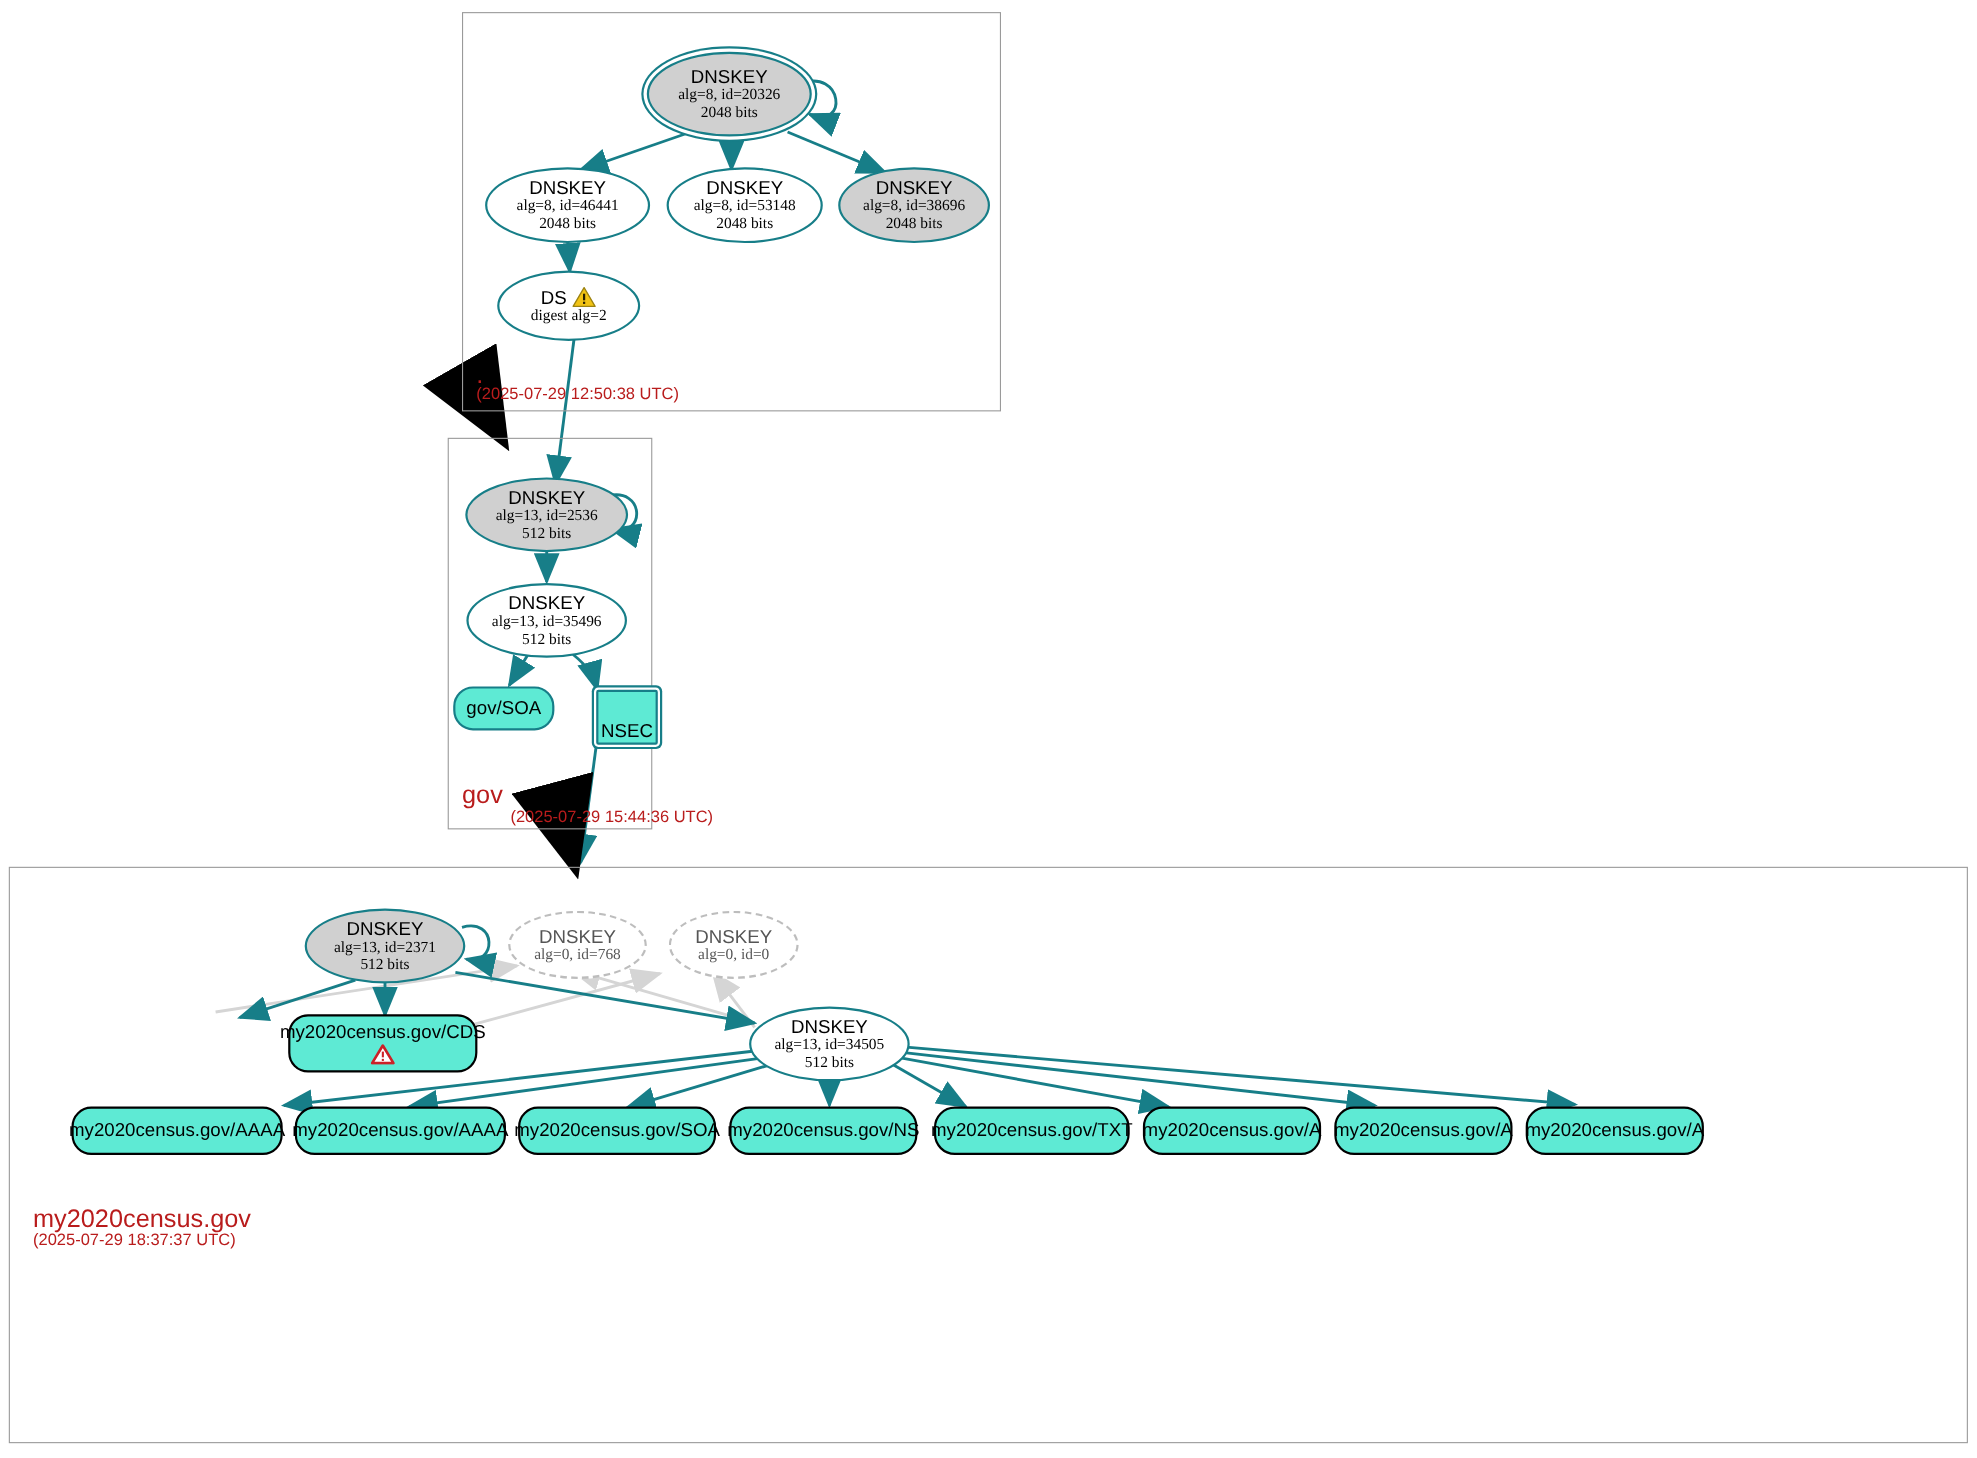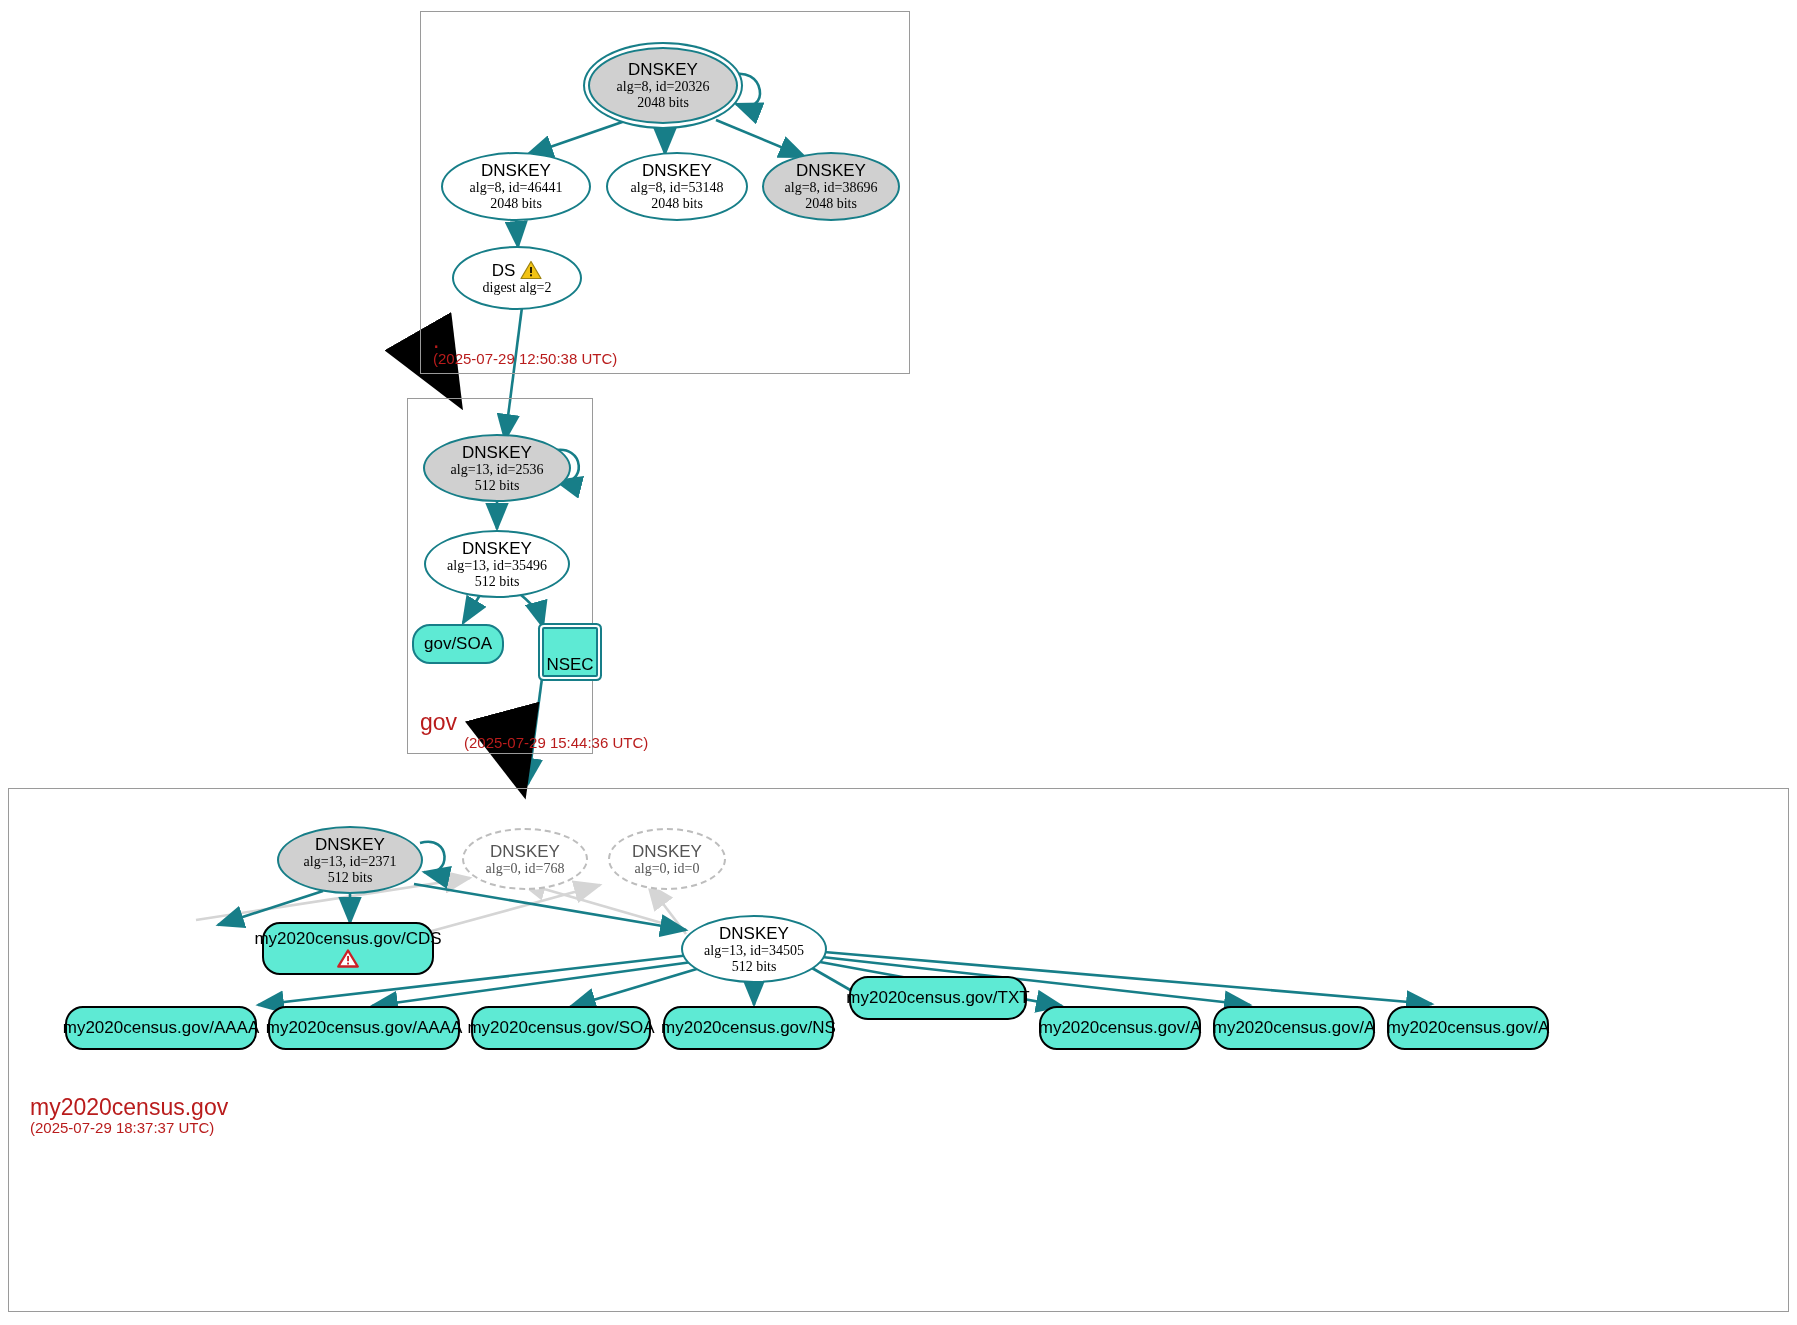--- a/index.html
+++ b/index.html
@@ -274,21 +274,21 @@
   </div>
   <div class="rrect black" style="left:268px;top:1006px;width:192px;height:44px;">
     <span>my2020census.gov/AAAA</span>
   </div>
   <div class="rrect black" style="left:471px;top:1006px;width:180px;height:44px;">
     <span>my2020census.gov/SOA</span>
   </div>
   <div class="rrect black" style="left:663px;top:1006px;width:171px;height:44px;">
     <span>my2020census.gov/NS</span>
   </div>
-  <div class="rrect black" style="left:849px;top:976px;width:178px;height:44px;border-radius:19px;">
+  <div class="rrect black" style="left:849px;top:1006px;width:178px;height:44px;border-radius:19px;">
     <span>my2020census.gov/TXT</span>
   </div>
   <div class="rrect black" style="left:1039px;top:1006px;width:162px;height:44px;">
     <span>my2020census.gov/A</span>
   </div>
   <div class="rrect black" style="left:1213px;top:1006px;width:162px;height:44px;">
     <span>my2020census.gov/A</span>
   </div>
   <div class="rrect black" style="left:1387px;top:1006px;width:162px;height:44px;">
     <span>my2020census.gov/A</span>

